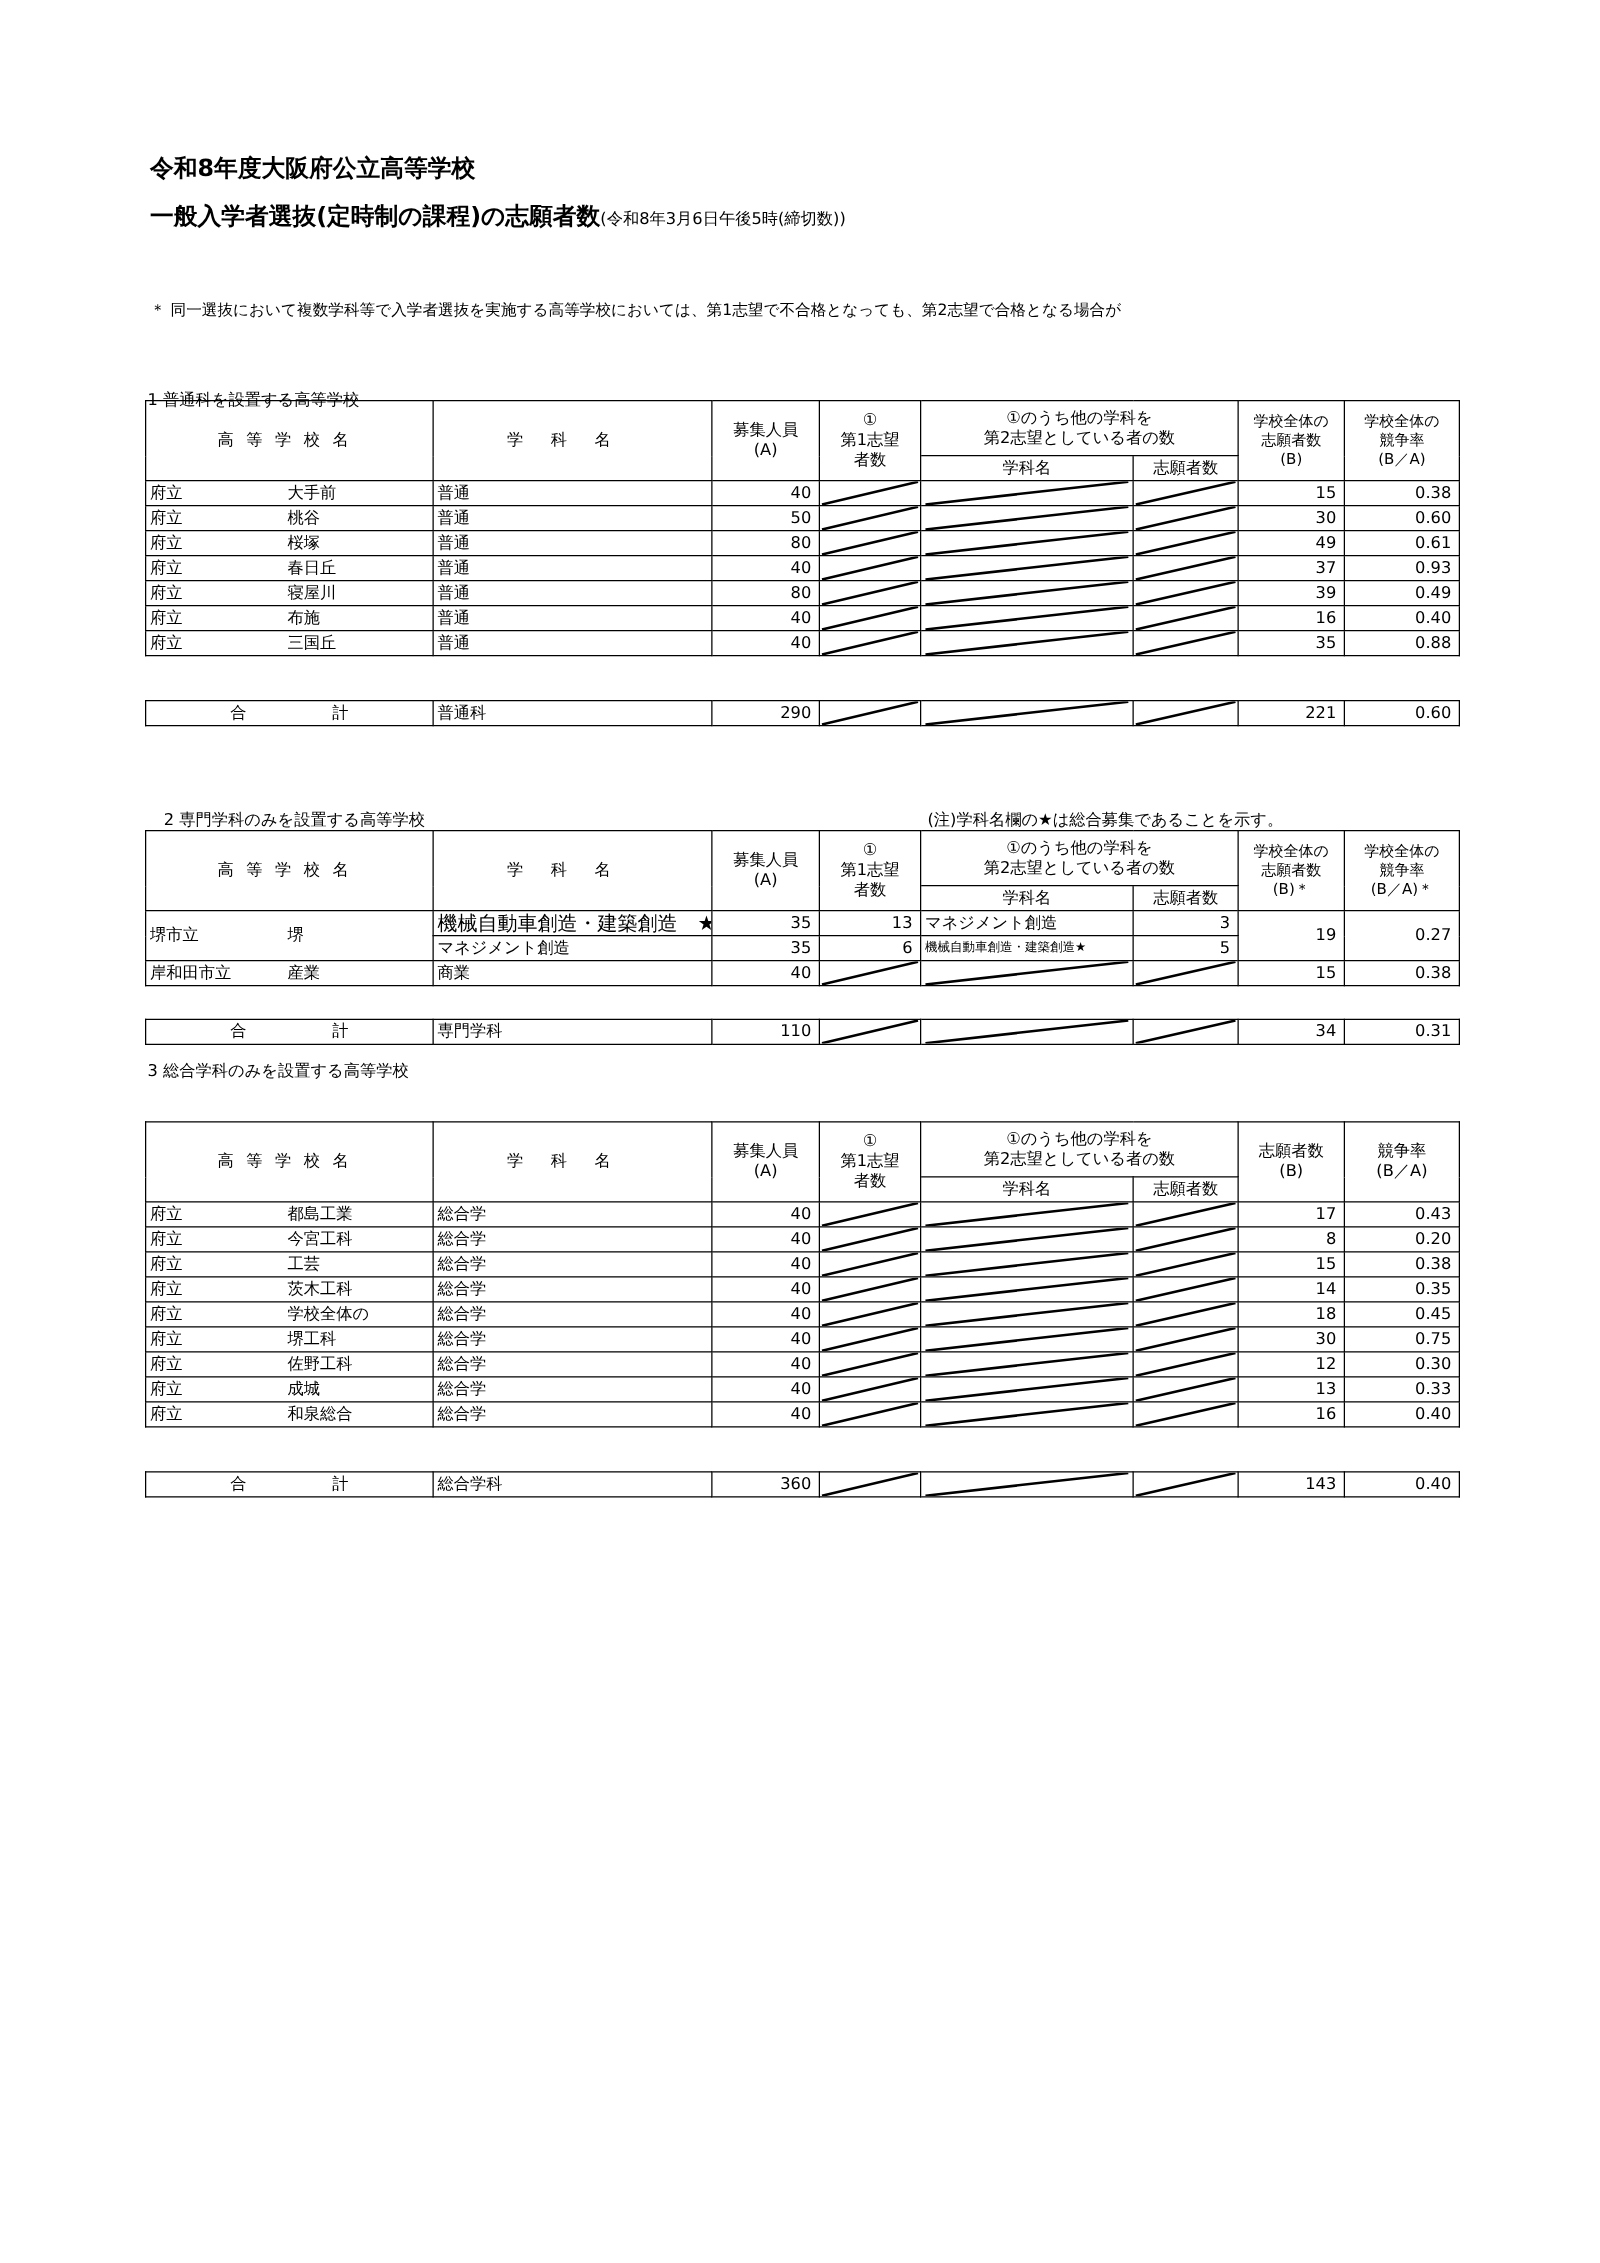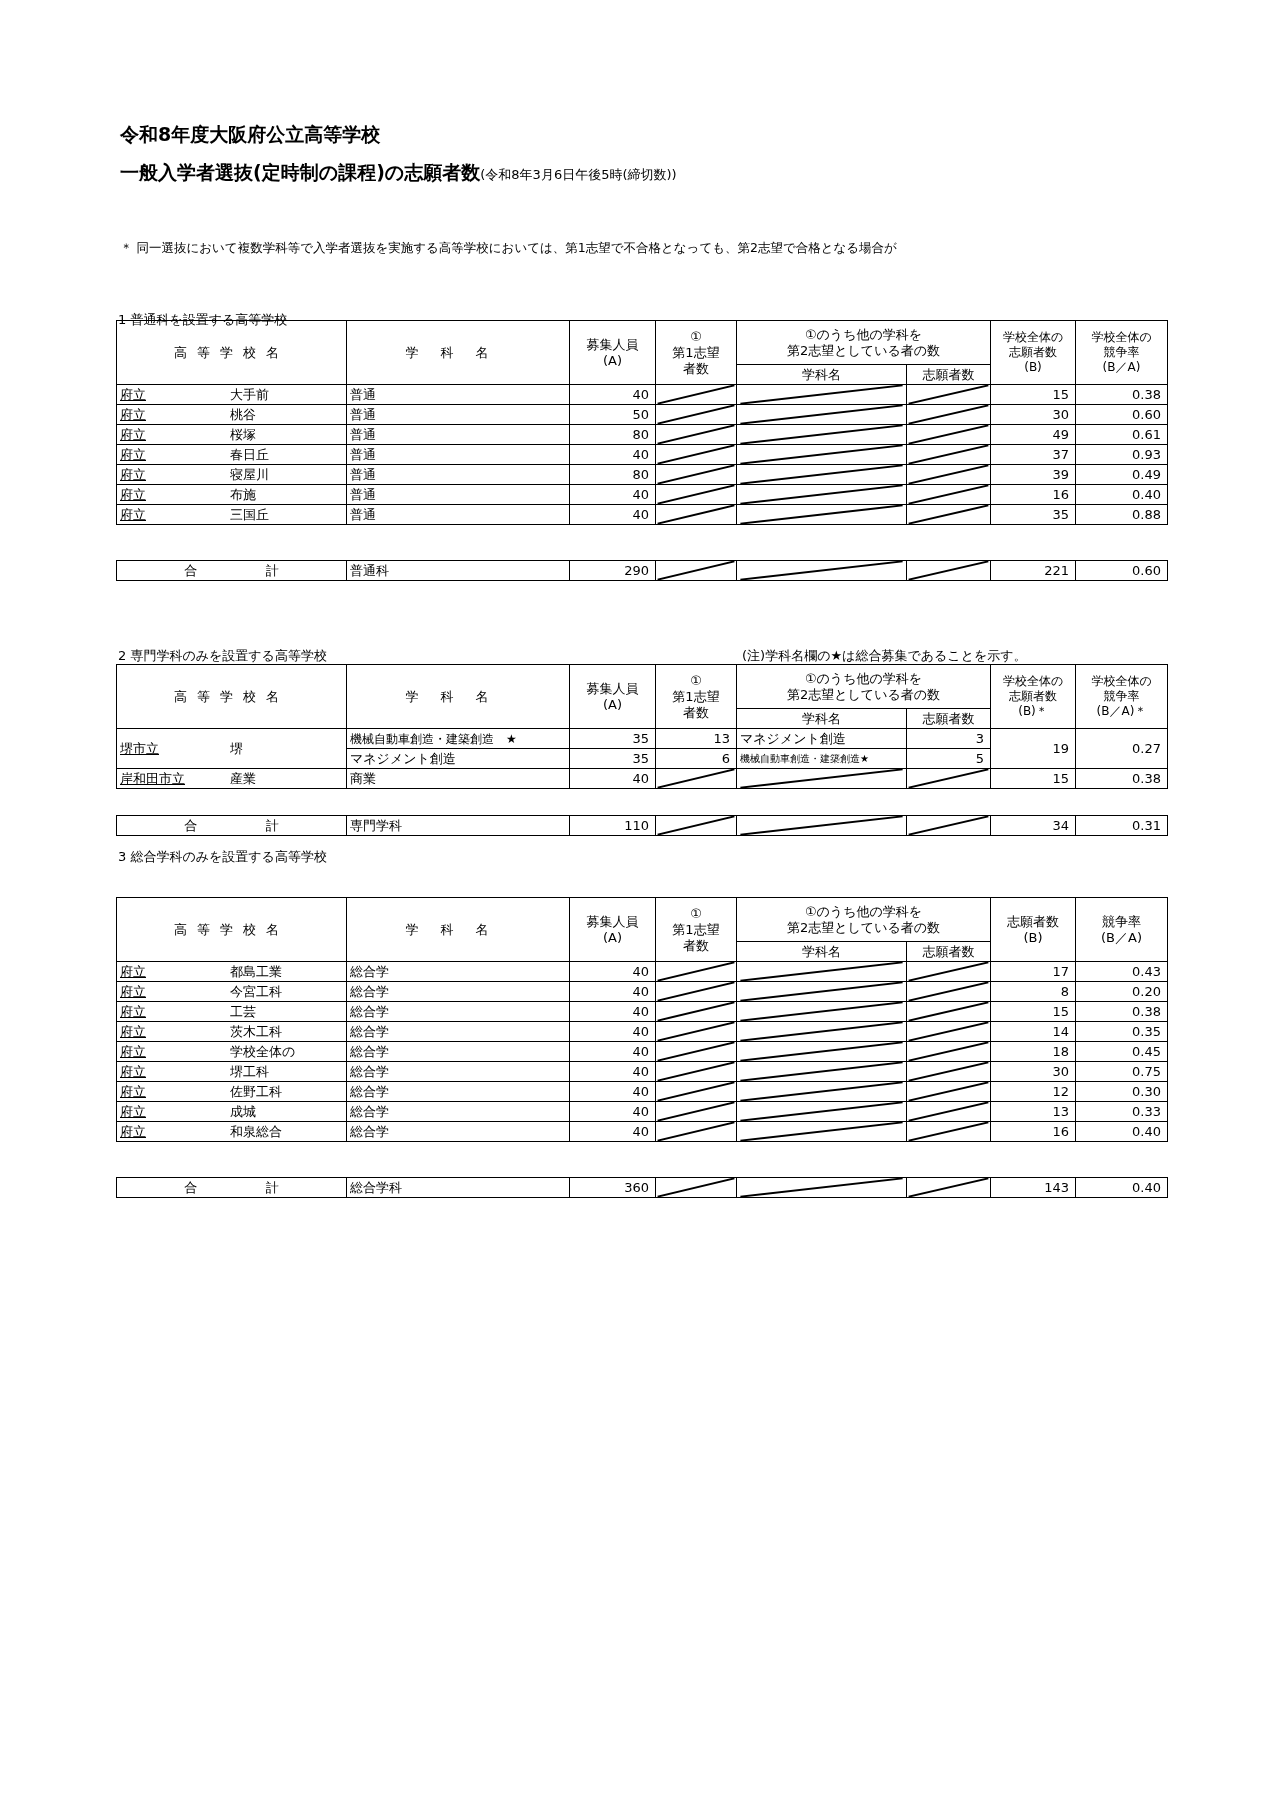--- a/index.html
+++ b/index.html
@@ -14,21 +14,21 @@
   table { position:absolute; left:116px; border-collapse:collapse; table-layout:fixed; font-size:13px; }
   td, th { border:1.5px solid #000; padding:0 3px; height:19px; line-height:18px; font-weight:normal; overflow:hidden; white-space:nowrap; }
   th { text-align:center; line-height:16px; }
   td.num { text-align:right; padding-right:6px; }
   td.slash { position:relative; padding:0; }
   td.slash svg { position:absolute; left:0; top:0; width:100%; height:100%; }
   .hdr-sm { font-size:12px; line-height:15px; }
   .spaced { letter-spacing:10px;text-align:center; }
   .dept-spaced { letter-spacing:22px; }
   .school { display:flex; }
-  .school .pref { width:110px; display:inline-block;text-decoration:underline; }
+  .school .pref { width:110px; display:inline-block; }
   .small { font-size:10px; }
   .total-label { display:flex; justify-content:space-around; padding:0 30px; }
 </style>
 </head>
 <body>
 
 <div class="title1">令和8年度大阪府公立高等学校</div>
 <div class="title2">
   <span>一般入学者選抜(定時制の課程)の志願者数</span><span class="sub">(令和8年3月6日午後5時(締切数))</span>
 </div>
@@ -308,21 +308,21 @@
           <svg preserveAspectRatio="none" viewBox="0 0 100 100">
             <line x1="2" y1="98" x2="98" y2="2" stroke="#000" stroke-width="2" vector-effect="non-scaling-stroke"></line>
           </svg>
         </td>
     <td class="num">221</td>
     <td class="num">0.60</td>
   </tr>
 </tbody>
   </table>
 
-<div class="sec-title" style="top:647px;">2 専門学科のみを設置する高等学校</div>
+<div class="sec-title" style="top:647px;margin-left:13px;">2 専門学科のみを設置する高等学校</div>
 <div class="sec-note" style="top:647px;">(注)学科名欄の★は総合募集であることを示す。</div>
 <table style="top:664px; width:1051px;">
   <colgroup>
       <col style="width:230px">
       <col style="width:223px">
       <col style="width:86px">
       <col style="width:81px">
       <col style="width:170px">
       <col style="width:84px">
       <col style="width:85px">
@@ -362,21 +362,21 @@
     </tr>
   </thead>
   <tbody>
     <tr>
       <td rowspan="2">
           <span class="school">
             <span class="pref" style="width:110px">堺市立</span>
             <span>堺</span>
           </span>
         </td>
-      <td style="font-size:12px">機械自動車創造・建築創造　★</td>
+      <td style="font-size:16px">機械自動車創造・建築創造　★</td>
       <td class="num">35</td>
       <td class="num">13</td>
       <td>マネジメント創造</td>
       <td class="num">3</td>
       <td rowspan="2" class="num">19</td>
       <td rowspan="2" class="num">0.27</td>
     </tr>
     <tr>
       <td>マネジメント創造</td>
       <td class="num">35</td>

